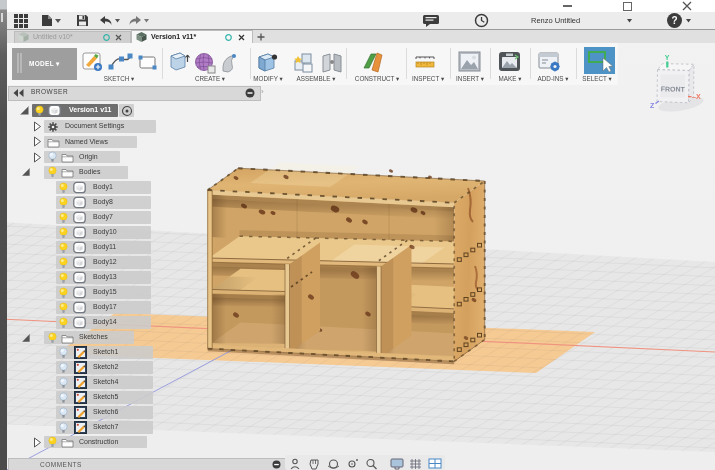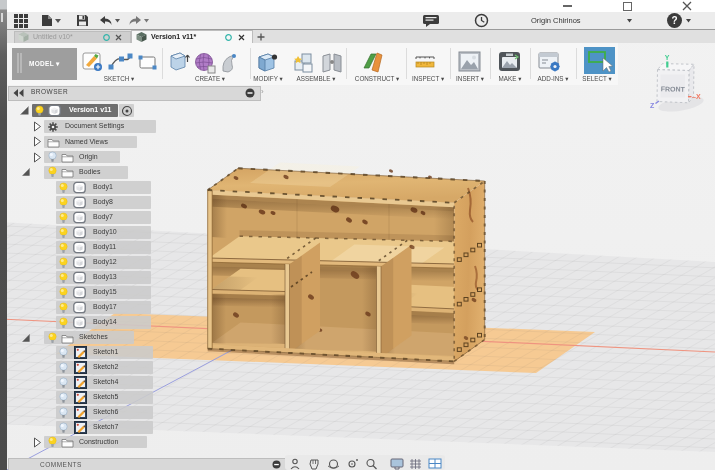--- a/index.html
+++ b/index.html
@@ -220,21 +220,21 @@
 <svg class="abs" style="left:422px;top:14px" width="18" height="14">
     <rect x="1" y="1" width="16" height="9" rx="1.5" fill="#3c3c3c"></rect>
     <path d="M4 10 l0 3 l4 -3 z" fill="#3c3c3c"></path>
     <rect x="3.5" y="3" width="11" height="1.2" fill="#ececec"></rect>
     <rect x="3.5" y="5.5" width="8" height="1.2" fill="#ececec"></rect>
   </svg>
 <svg class="abs" style="left:474px;top:13px" width="15" height="15">
     <circle cx="7.5" cy="7.5" r="6" fill="none" stroke="#3c3c3c" stroke-width="1.5"></circle>
     <path d="M7.5 4 v3.5 l2.8 1.8" stroke="#3c3c3c" stroke-width="1.3" fill="none"></path>
   </svg>
-<div class="abs txt" style="left:531px;top:16px;font-size:7.5px;color:#333">Origin Chirinos</div>
+<div class="abs txt" style="left:531px;top:16px;font-size:7.5px;color:#333">Renzo Untitled</div>
 <svg class="abs" style="left:627px;top:19px" width="6" height="4">
     <path d="M0 0 h5 l-2.5 3.5 z" fill="#444"></path>
   </svg>
 <svg class="abs" style="left:666px;top:12px" width="17" height="17">
     <circle cx="8.5" cy="8.5" r="7.5" fill="#3c3c3c"></circle>
     <text x="8.5" y="12" font-size="10" font-weight="bold" fill="#fff" text-anchor="middle" font-family="Liberation Sans">?</text>
   </svg>
 <svg class="abs" style="left:686px;top:19px" width="6" height="4">
     <path d="M0 0 h5 l-2.5 3.5 z" fill="#444"></path>
   </svg>

